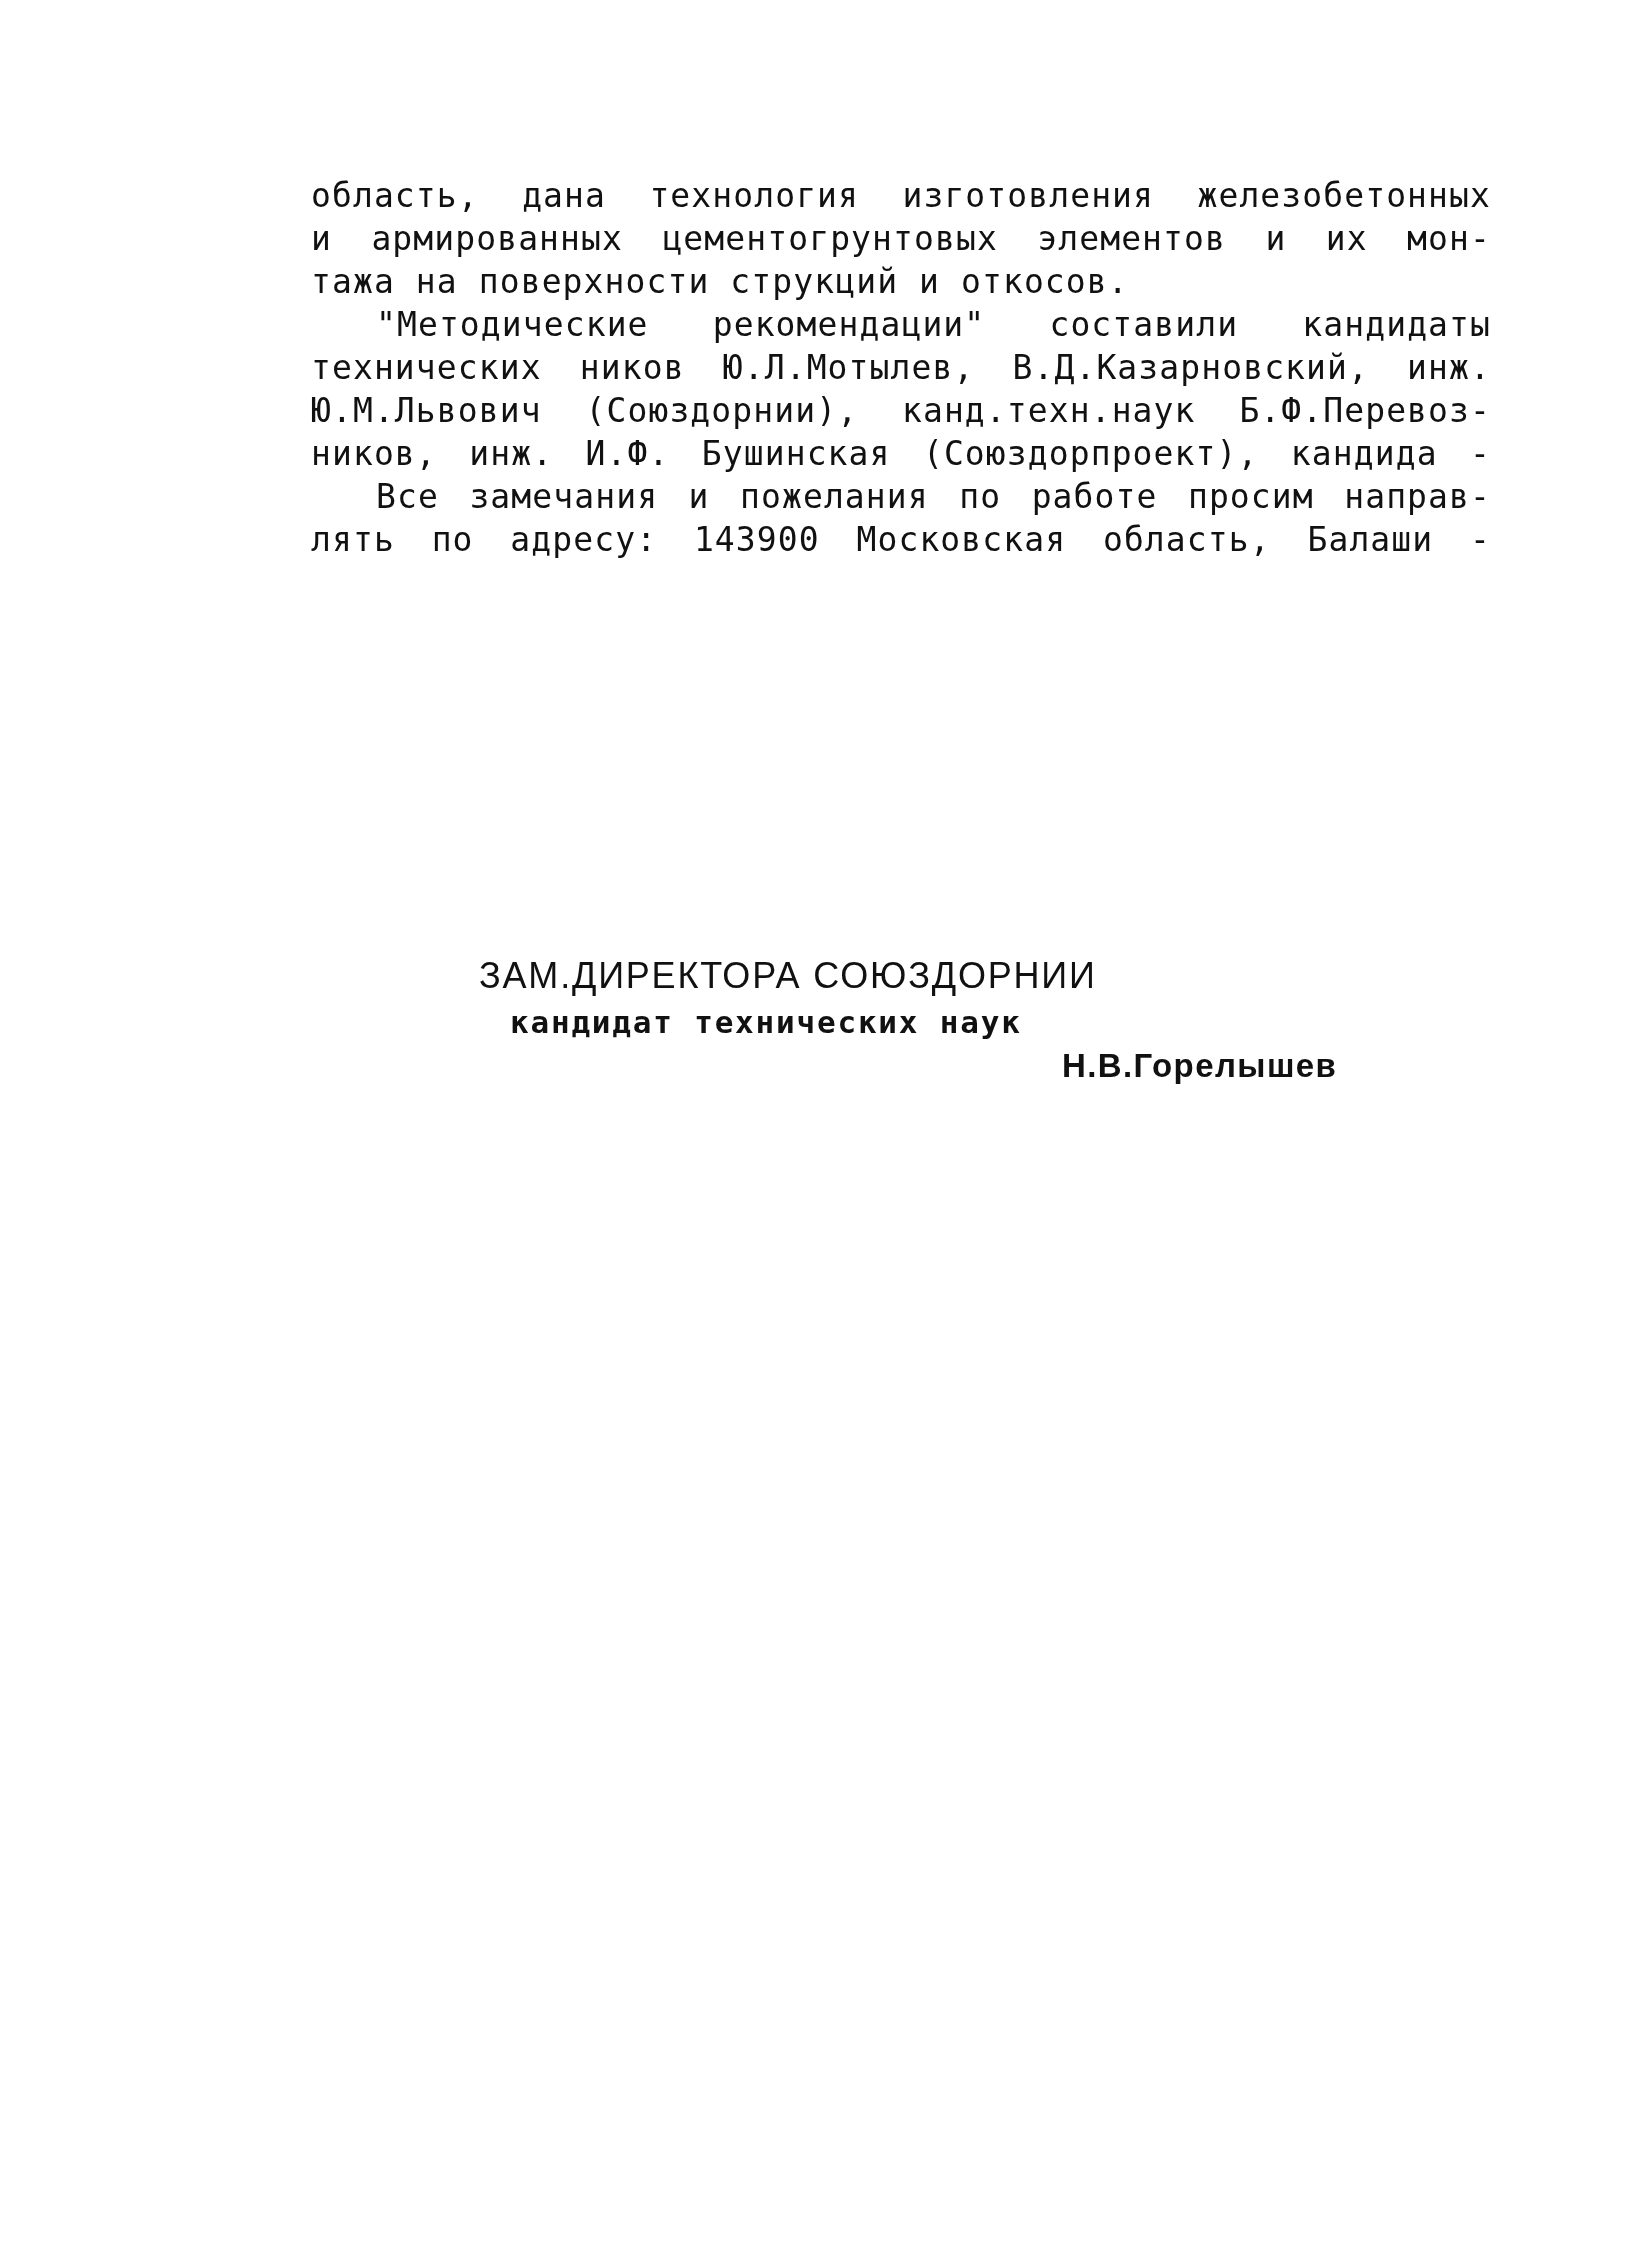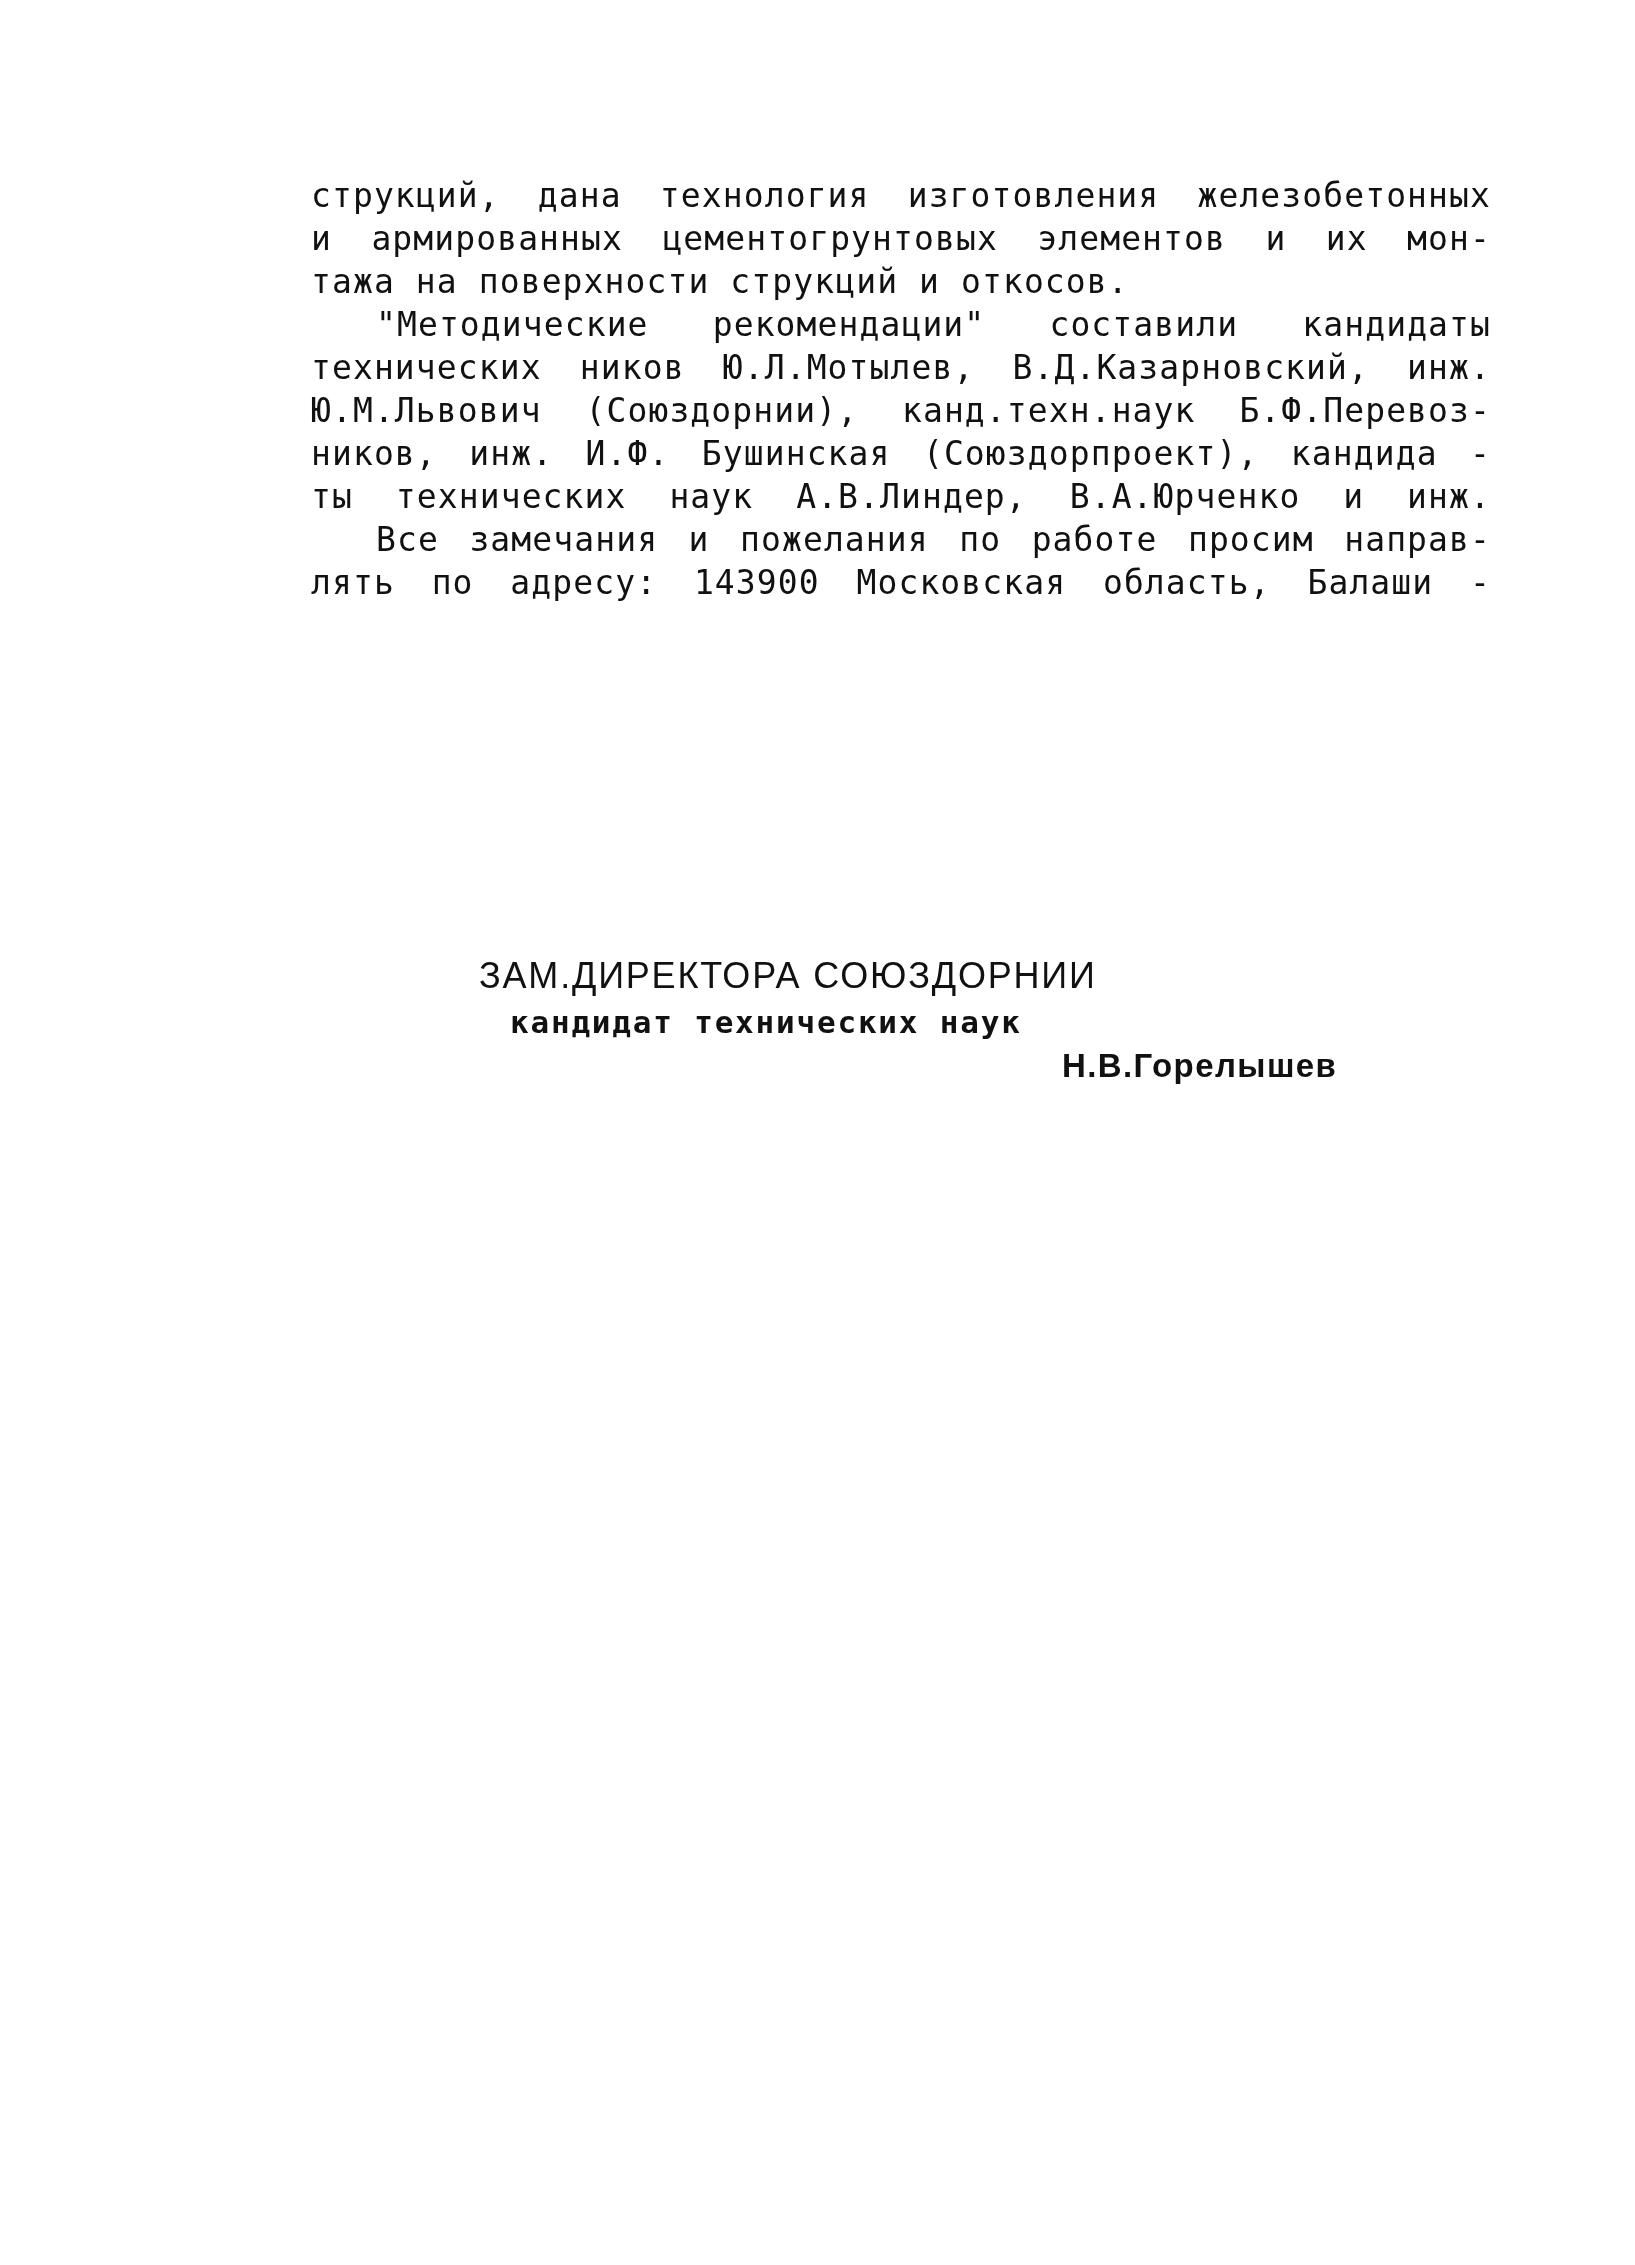--- a/index.html
+++ b/index.html
@@ -79,31 +79,30 @@
     }
   </style>
 </head>
 <body>
 
 <div class="page">
 
   <div class="body-text">
 
     <div>
-      <span class="line">струкций, дана технология изготовления железобетонных</span>
+      <span class="line">область, дана технология изготовления железобетонных</span>
       <span class="line">и армированных цементогрунтовых элементов и их мон-</span>
       <span class="line last">тажа на поверхности струкций и откосов.</span>
     </div>
 
     <div>
       <span class="line indent">"Методические рекомендации" составили  кандидаты</span>
       <span class="line">технических ников Ю.Л.Мотылев, В.Д.Казарновский, инж.</span>
       <span class="line">Ю.М.Львович (Союздорнии), канд.техн.наук Б.Ф.Перевоз-</span>
       <span class="line">ников, инж. И.Ф. Бушинская (Союздорпроект), кандида -</span>
-      <span class="line">ты технических наук А.В.Линдер, В.А.Юрченко и  инж.</span>
     </div>
 
     <div>
       <span class="line indent">Все замечания и пожелания по работе просим направ-</span>
       <span class="line">лять по адресу: 143900 Московская область, Балаши  -</span>
     </div>
   </div>
 
   <div class="signature">
     <span class="sig-title">ЗАМ.ДИРЕКТОРА СОЮЗДОРНИИ</span>

